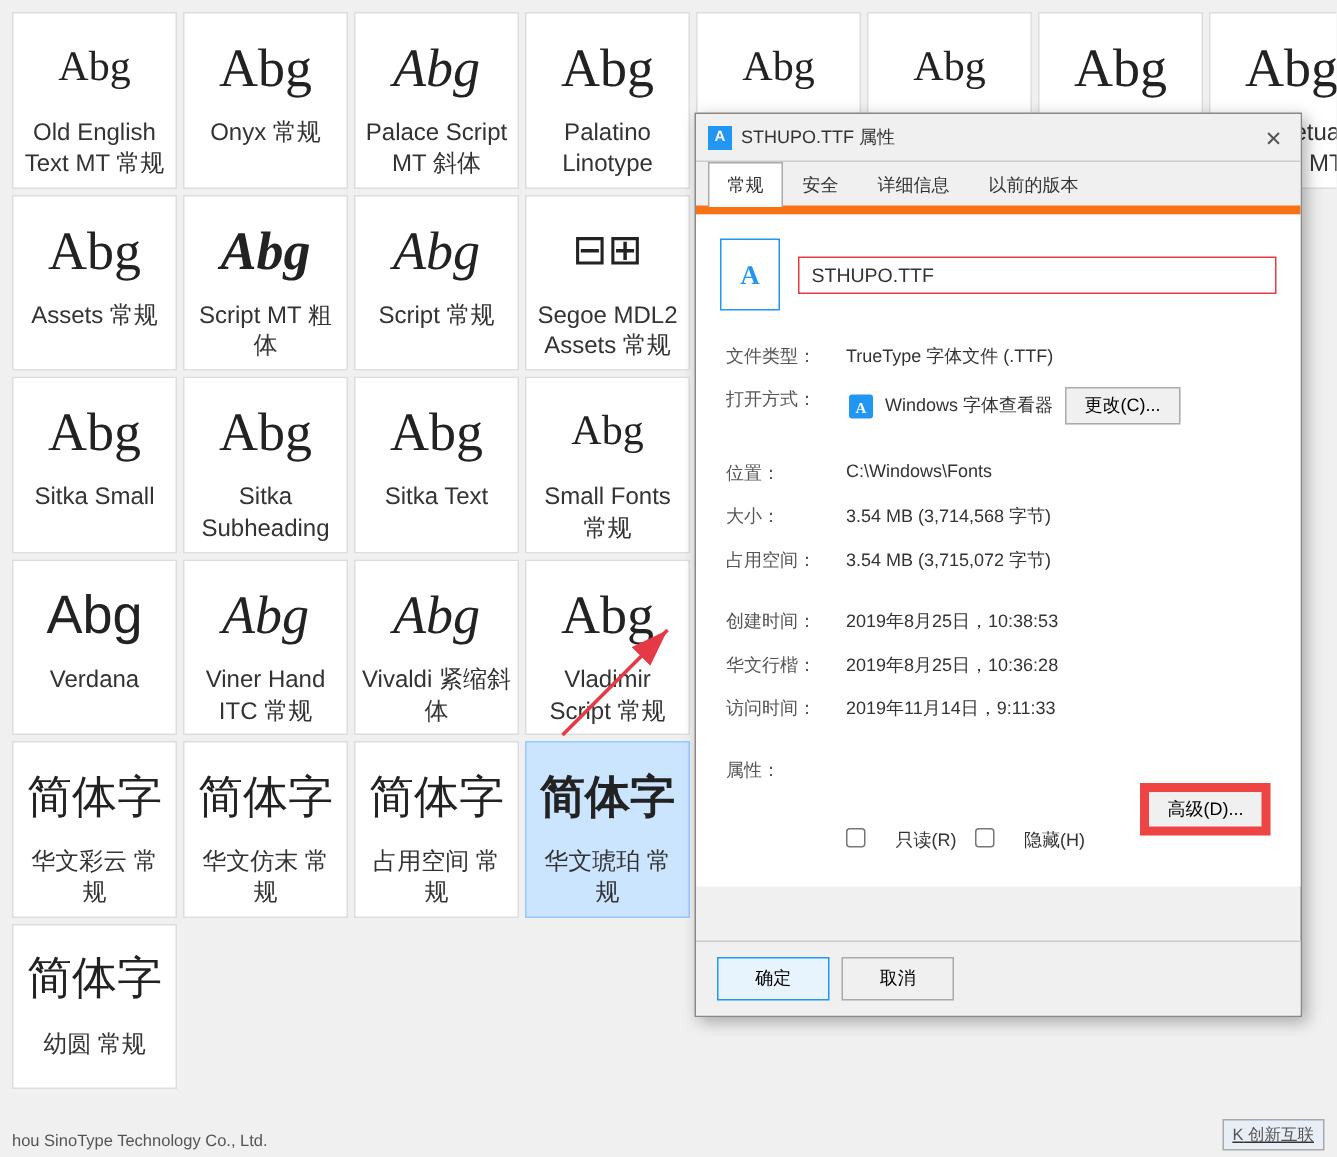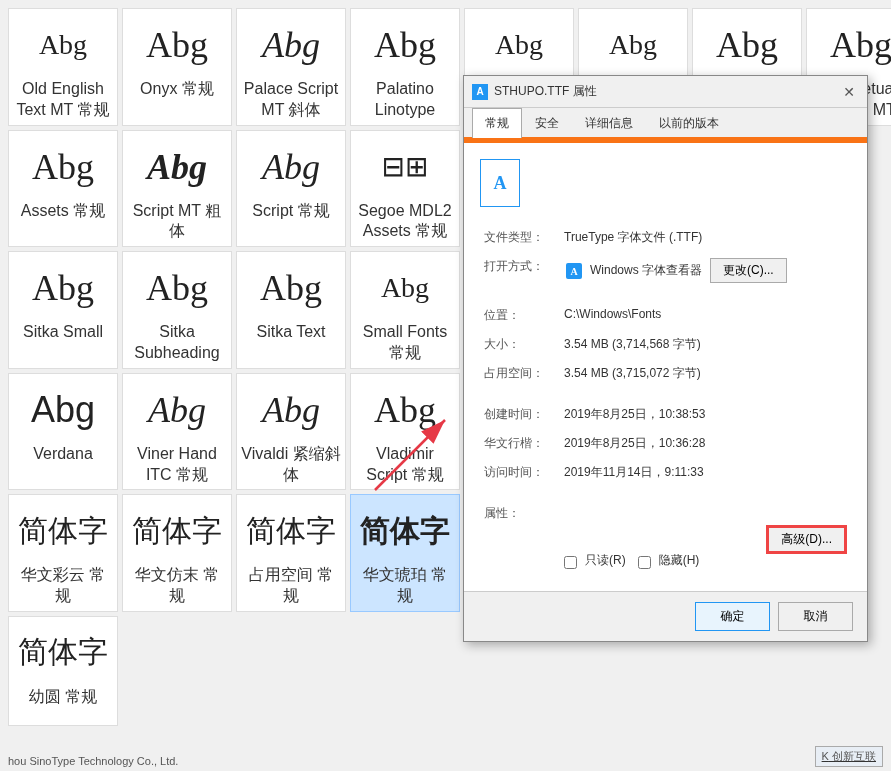--- a/index.html
+++ b/index.html
@@ -250,50 +250,50 @@
     
     .attr-row {
       display: flex;
       align-items: center;
       gap: 12px;
       margin-top: 4px;
     }
 
     .checkbox-label {
       display: flex;
-      align-items: flex-end;
-      gap: 8px;
+      align-items: flex-start;
+      gap: 20px;
       font-size: 12px;
       color: #333;
       cursor: pointer;
       margin-top: 43px;
     }
 
     .checkbox-label input {
       width: 13px;
       height: 13px;
     }
 
     .advanced-btn {
       margin-left: auto;
       background: #f0f0f0;
-      border: 3px solid #ef4444;
+      border: 6px solid #ef4444;
       padding: 3px 12px;
       font-size: 12px;
       cursor: pointer;
     }
 
     
     .dialog-footer {
       background: #f0f0f0;
       display: flex;
-      justify-content: flex-end;
       gap: 8px;
       padding: 10px 14px;
       border-top: 1px solid #ccc;
+      margin-top: 36px;
     }
 
     .footer-btn {
       background: #f0f0f0;
       border: 1px solid #aaa;
       padding: 5px 20px;
       font-size: 12px;
       cursor: pointer;
       min-width: 75px;
     }
@@ -500,20 +500,21 @@
     <div class="dialog-tab">详细信息</div>
     <div class="dialog-tab">以前的版本</div>
   </div>
 
   <div class="dialog-content">
 
     <div class="file-header">
       <div class="file-icon-big">
         <span>A</span>
       </div>
+      <input type="text" class="file-name-input" value="STHUPO.TTF" style="">
     </div>
 
     <table class="dialog-table">
       <tbody>
           <tr>
         <td>文件类型：</td>
         <td>TrueType 字体文件 (.TTF)</td>
       </tr>
       <tr>
         <td>打开方式：</td>

